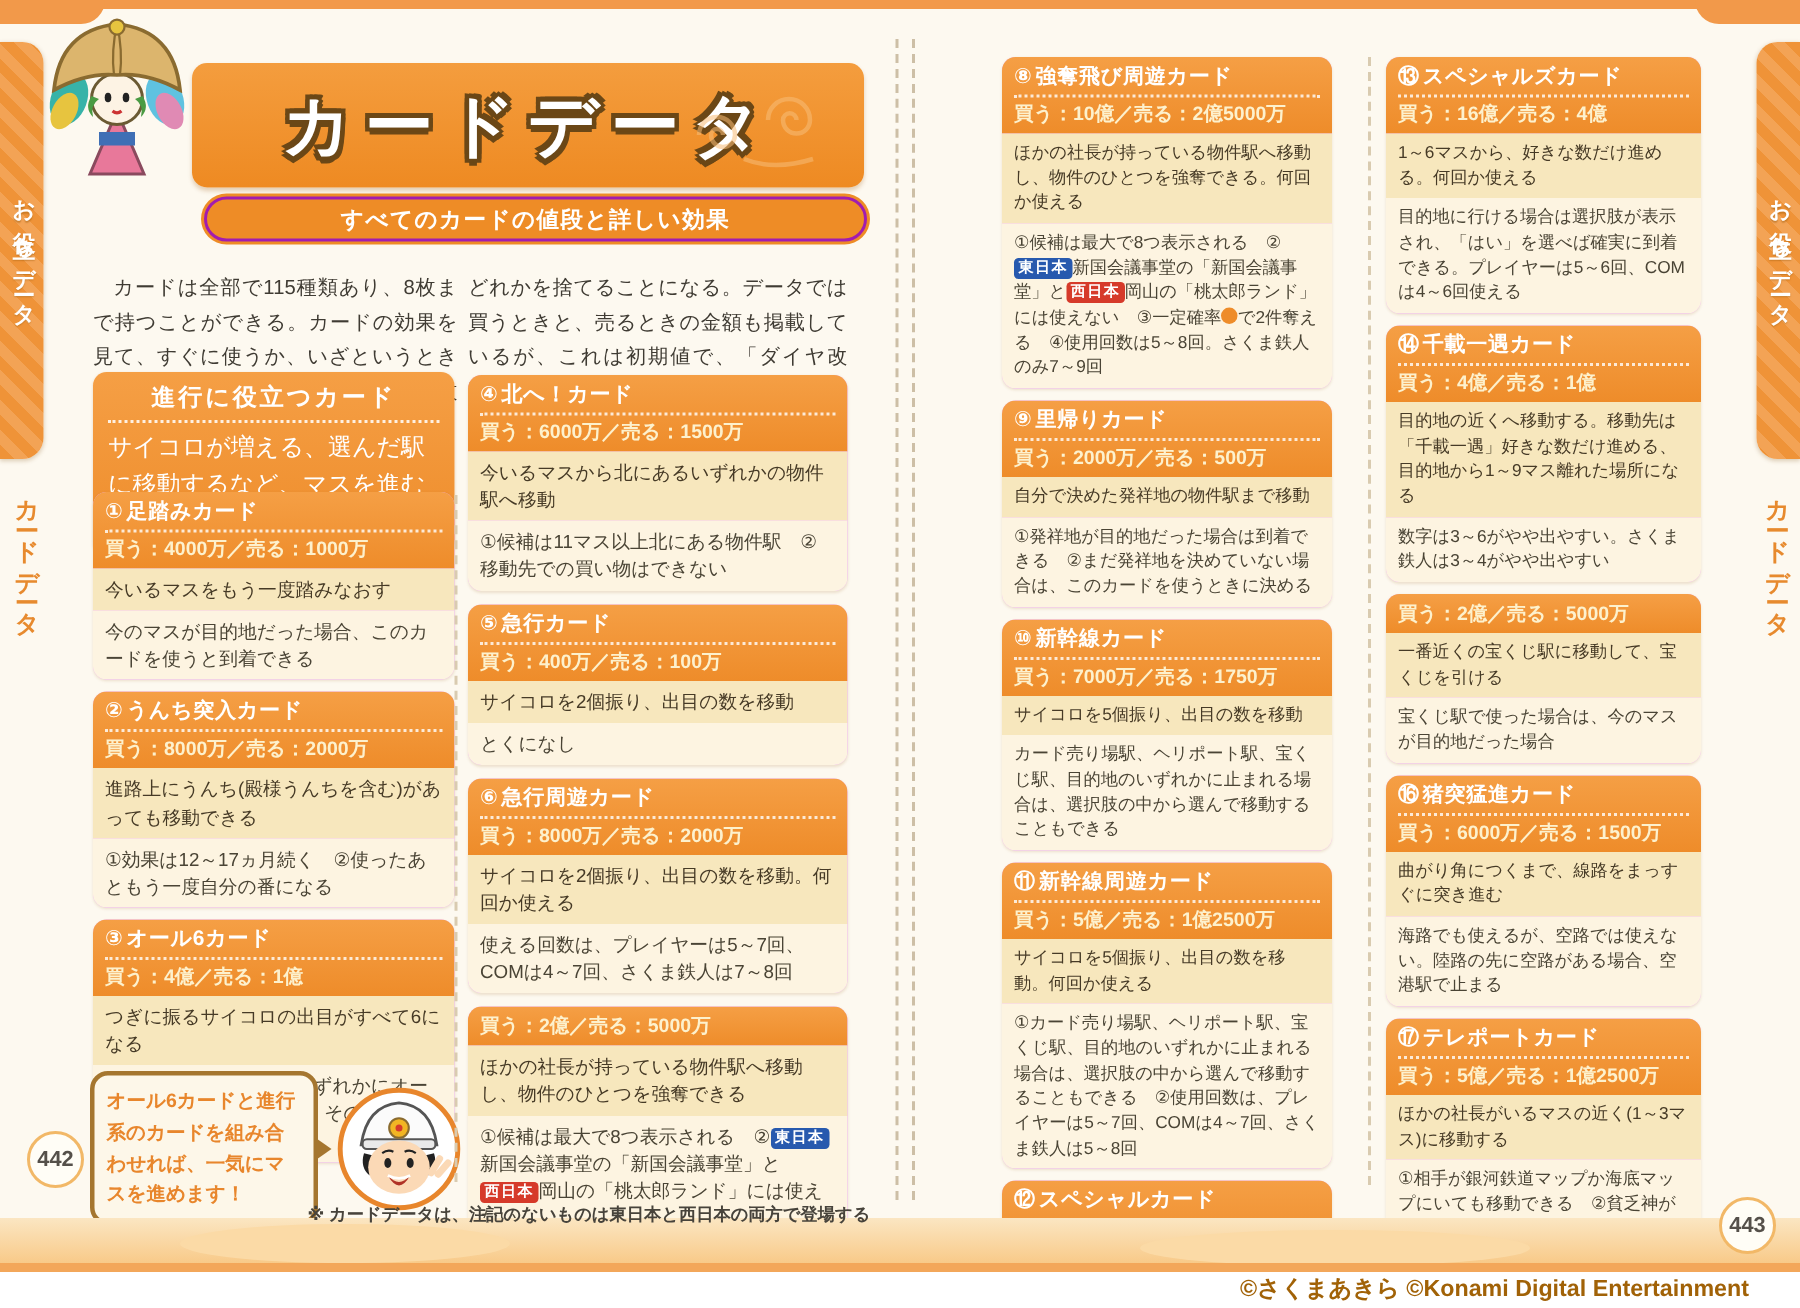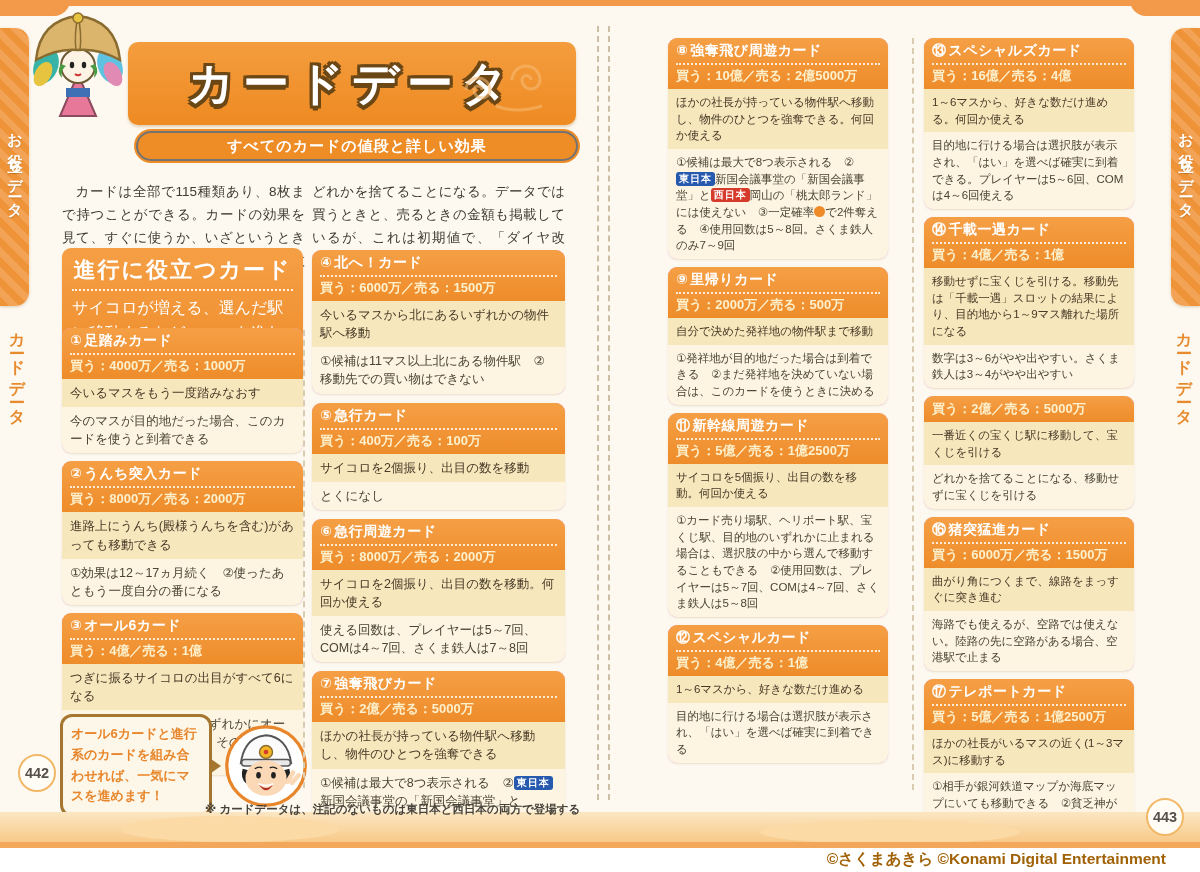--- a/index.html
+++ b/index.html
@@ -28,31 +28,31 @@
   
   .title-banner{position:absolute;left:128px;top:42px;width:448px;height:83px;border-radius:10px;
     background:linear-gradient(180deg,#f49d3e,#ee8a22);box-shadow:0 2px 3px rgba(150,80,0,.25);
     display:flex;align-items:center;justify-content:center;}
   .title-banner .t{color:#fff;font-size:46px;font-weight:900;letter-spacing:8px;
     text-shadow:-3px -3px 0 #6b4716,3px -3px 0 #6b4716,-3px 3px 0 #6b4716,3px 3px 0 #6b4716,
       0 -3px 0 #6b4716,0 3px 0 #6b4716,-3px 0 0 #6b4716,3px 0 0 #6b4716,0 5px 0 #6b4716;}
   .title-deco{position:absolute;right:10px;top:8px;opacity:.55;}
 
   .sub-banner{position:absolute;left:136px;top:131px;width:438px;height:26px;border-radius:15px;
-    background:#ee8c26;border:2px solid #737373;box-shadow:0 0 0 2px #ee8c26;
+    background:#ee8c26;border:2px solid #a21caf;box-shadow:0 0 0 2px #ee8c26;
     display:flex;align-items:center;justify-content:center;color:#fff;font-weight:bold;font-size:15px;letter-spacing:1px;}
 
   .intro{position:absolute;top:166px;font-size:13.5px;line-height:1.72;color:#3f3b33;text-align:justify;}
   .intro.c1{left:62px;width:243px;text-indent:1em;}
   .intro.c2{left:312px;width:253px;}
 
   .category-box{position:absolute;left:62px;top:248px;width:241px;border-radius:9px;
     background:linear-gradient(180deg,#f59f45,#ee8c2a);padding:7px 10px 9px;box-sizing:border-box;
     box-shadow:0 1px 2px rgba(150,80,0,.2);}
-  .category-box .ct{color:#fff;font-weight:bold;font-size:22px;text-align:center;letter-spacing:2px;
+  .category-box .ct{color:#fff;font-weight:bold;font-size:16px;text-align:center;letter-spacing:2px;
     border-bottom:2px dotted rgba(255,255,255,.85);padding-bottom:4px;margin-bottom:5px;}
   .category-box .cd{color:#fff;font-size:16px;line-height:1.55;font-weight:normal;}
 
   
   .cards-col{position:absolute;display:flex;flex-direction:column;}
   #col1{left:62px;top:328px;width:241px;gap:8px;justify-content:center;}
   #col2{left:312px;top:250px;width:253px;gap:9px;}
   #col3{left:668px;top:38px;width:220px;gap:8px;}
   #col4{left:924px;top:38px;width:210px;gap:8px;}
 
@@ -203,21 +203,20 @@
       <div class="card">
         <div class="card-head">
        <div class="card-title"><span class="cnum">⑥</span>急行周遊カード</div>
        <div class="card-price">買う：8000万／売る：2000万</div>
      </div>
      <div class="card-effect">サイコロを2個振り、出目の数を移動。何回か使える</div>
      <div class="card-note">使える回数は、プレイヤーは5～7回、COMは4～7回、さくま鉄人は7～8回</div>
       </div>
       <div class="card">
         <div class="card-head">
-       <div class="card-title"><span class="cnum">⑦</span>強奪飛びカード</div>
        <div class="card-price">買う：2億／売る：5000万</div>
      </div>
      <div class="card-effect">ほかの社長が持っている物件駅へ移動し、物件のひとつを強奪できる</div>
      <div class="card-note">①候補は最大で8つ表示される　②<span class="badge badge-east">東日本</span>新国会議事堂の「新国会議事堂」と<span class="badge badge-west">西日本</span>岡山の「桃太郎ランド」には使えない</div>
       </div>
     </div>
   <div class="cards-col fs-sml" id="col3">
       <div class="card">
         <div class="card-head">
        <div class="card-title"><span class="cnum">⑧</span>強奪飛び周遊カード</div>
@@ -229,20 +228,28 @@
       <div class="card">
         <div class="card-head">
        <div class="card-title"><span class="cnum">⑨</span>里帰りカード</div>
        <div class="card-price">買う：2000万／売る：500万</div>
      </div>
      <div class="card-effect">自分で決めた発祥地の物件駅まで移動</div>
      <div class="card-note">①発祥地が目的地だった場合は到着できる　②まだ発祥地を決めていない場合は、このカードを使うときに決める</div>
       </div>
       <div class="card">
         <div class="card-head">
+       <div class="card-title"><span class="cnum">⑩</span>新幹線カード</div>
+       <div class="card-price">買う：7000万／売る：1750万</div>
+     </div>
+     <div class="card-effect">サイコロを5個振り、出目の数を移動</div>
+     <div class="card-note">カード売り場駅、ヘリポート駅、宝くじ駅、目的地のいずれかに止まれる場合は、選択肢の中から選んで移動することもできる</div>
+      </div>
+      <div class="card">
+        <div class="card-head">
        <div class="card-title"><span class="cnum">⑪</span>新幹線周遊カード</div>
        <div class="card-price">買う：5億／売る：1億2500万</div>
      </div>
      <div class="card-effect">サイコロを5個振り、出目の数を移動。何回か使える</div>
      <div class="card-note">①カード売り場駅、ヘリポート駅、宝くじ駅、目的地のいずれかに止まれる場合は、選択肢の中から選んで移動することもできる　②使用回数は、プレイヤーは5～7回、COMは4～7回、さくま鉄人は5～8回</div>
       </div>
       <div class="card">
         <div class="card-head">
        <div class="card-title"><span class="cnum">⑫</span>スペシャルカード</div>
        <div class="card-price">買う：4億／売る：1億</div>
@@ -258,29 +265,29 @@
        <div class="card-price">買う：16億／売る：4億</div>
      </div>
      <div class="card-effect">1～6マスから、好きな数だけ進める。何回か使える</div>
      <div class="card-note">目的地に行ける場合は選択肢が表示され、「はい」を選べば確実に到着できる。プレイヤーは5～6回、COMは4～6回使える</div>
       </div>
       <div class="card">
         <div class="card-head">
        <div class="card-title"><span class="cnum">⑭</span>千載一遇カード</div>
        <div class="card-price">買う：4億／売る：1億</div>
      </div>
-     <div class="card-effect">移動せずに宝くじを引ける。移動先は「千載一遇」スロットの結果により、目的地から1～9マス離れた場所になる</div>
+     <div class="card-effect">目的地の近くへ移動する。移動先は「千載一遇」好きな数だけ進める、目的地から1～9マス離れた場所になる</div>
      <div class="card-note">数字は3～6がやや出やすい。さくま鉄人は3～4がやや出やすい</div>
       </div>
       <div class="card">
         <div class="card-head">
        <div class="card-price">買う：2億／売る：5000万</div>
      </div>
      <div class="card-effect">一番近くの宝くじ駅に移動して、宝くじを引ける</div>
-     <div class="card-note">どれかを捨てることになる、移動せずに宝くじを引ける</div>
+     <div class="card-note">宝くじ駅で使った場合は、今のマスが目的地だった場合</div>
       </div>
       <div class="card">
         <div class="card-head">
        <div class="card-title"><span class="cnum">⑯</span>猪突猛進カード</div>
        <div class="card-price">買う：6000万／売る：1500万</div>
      </div>
      <div class="card-effect">曲がり角につくまで、線路をまっすぐに突き進む</div>
      <div class="card-note">海路でも使えるが、空路では使えない。陸路の先に空路がある場合、空港駅で止まる</div>
       </div>
       <div class="card">

